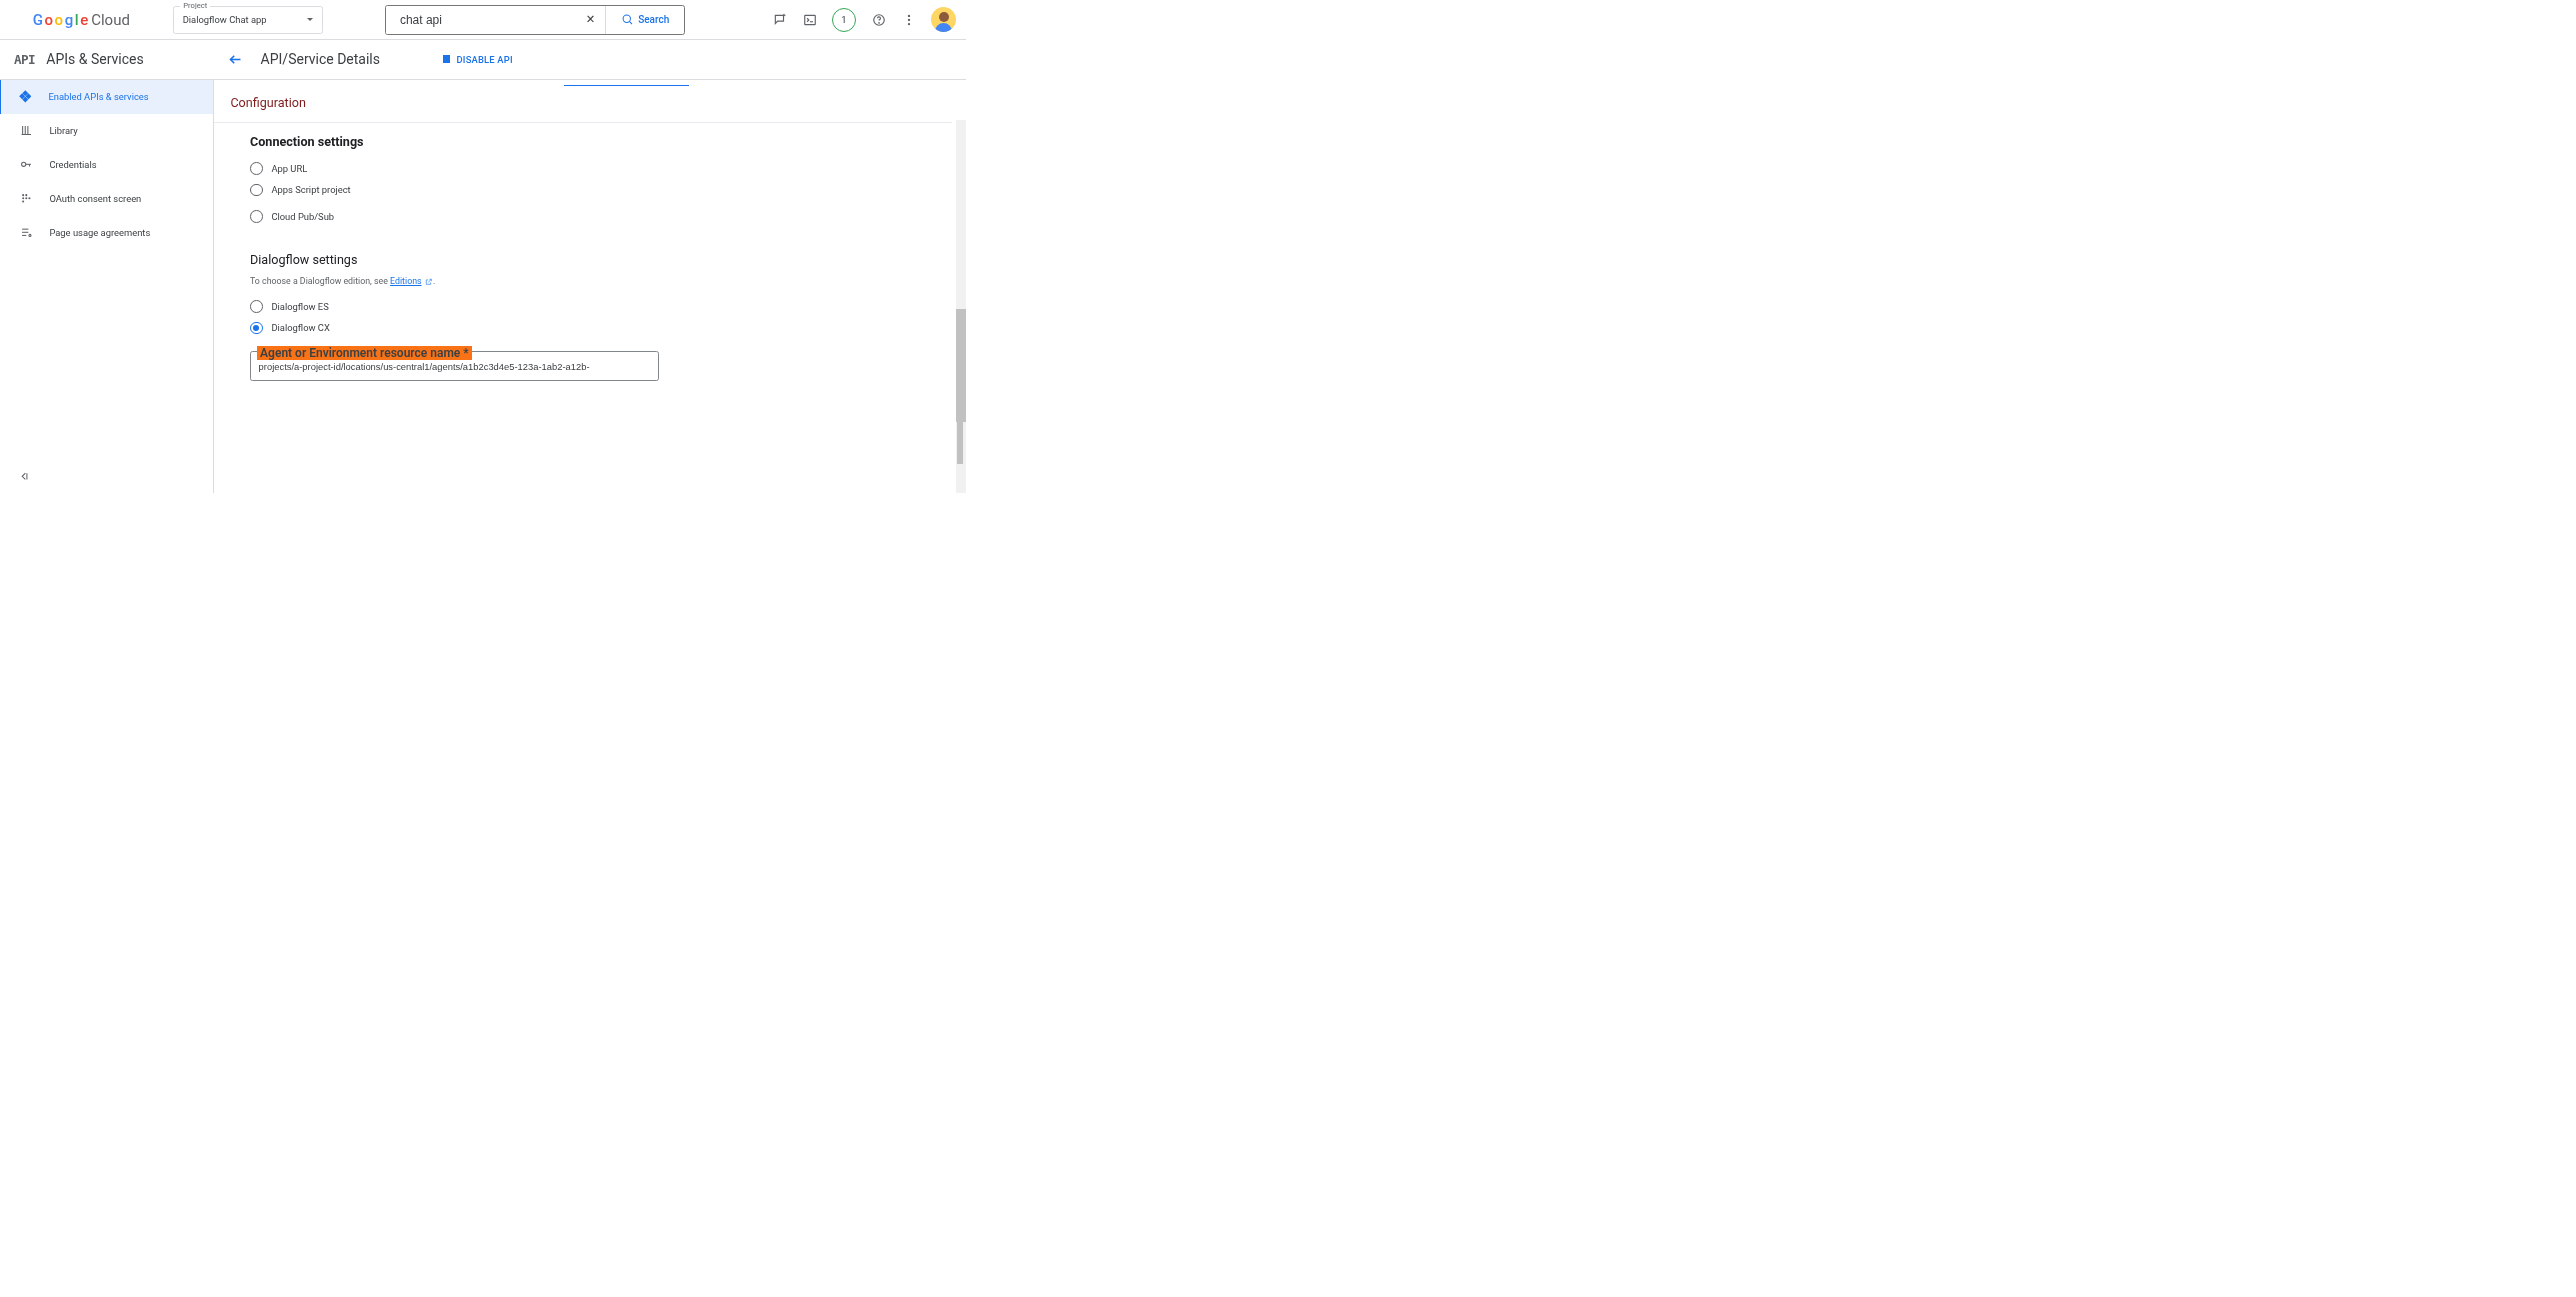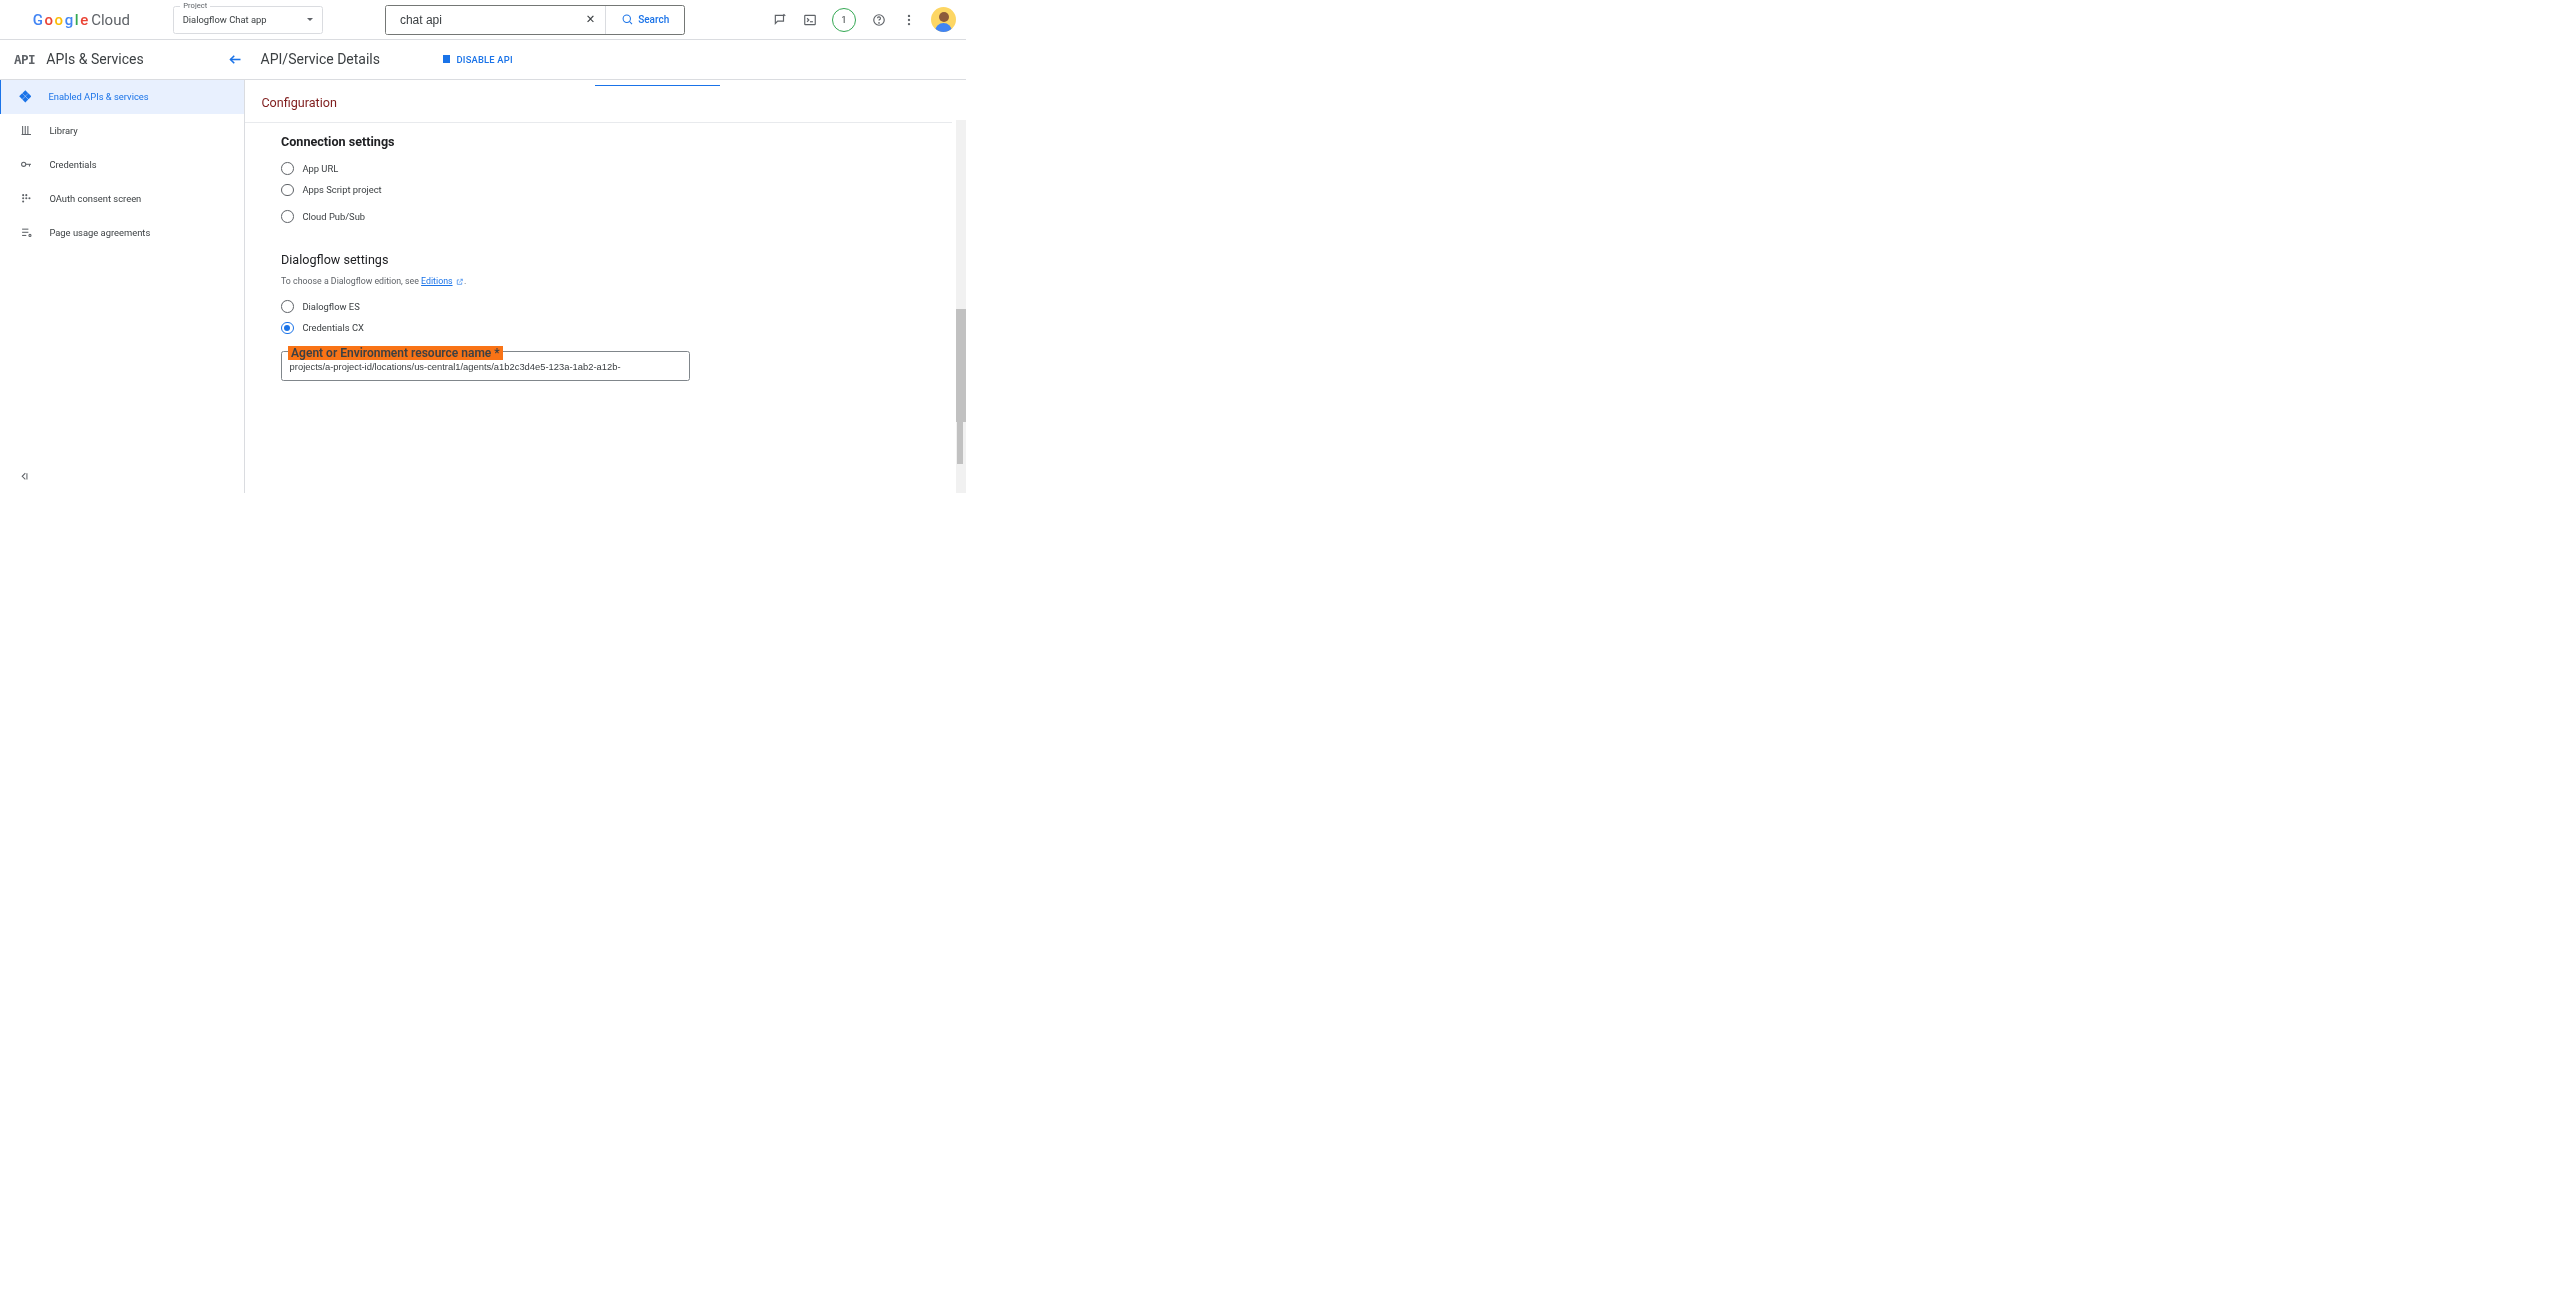--- a/index.html
+++ b/index.html
@@ -107,21 +107,21 @@
 }
 .disable-btn .sq{width:7.6px;height:7.6px;background:#1a73e8;}
 
 
 .body{
   display:flex;
   height: calc(100% - 39px - 0.6px - 40px);
   position:relative;
 }
 .sidebar{
-  width:245px;
+  width:214px;
   border-right:0.6px solid #dadce0;
   position:relative;
 }
 .nav-item{
   height:34px;
   display:flex; align-items:center; gap:16.4px;
   padding-left:19px;
   font-size:9.4px; color:#3c4043;
   cursor:pointer;
 }
@@ -419,21 +419,21 @@
                 <path d="M18 14v6H4V6h6"></path>
               </svg></span><span>.</span>
         </div>
 
         <div class="radio-row">
           <span class="radio"></span>
           <span>Dialogflow ES</span>
         </div>
         <div class="radio-row">
           <span class="radio checked"></span>
-          <span>Credentials CX</span>
+          <span>Dialogflow CX</span>
         </div>
 
         <div class="textfield">
           <span class="label">Agent or Environment resource name *</span>
           <input class="tf-input" value="projects/a-project-id/locations/us-central1/agents/a1b2c3d4e5-123a-1ab2-a12b-" style="">
         </div>
       </div>
     </div>
 
   </div>

